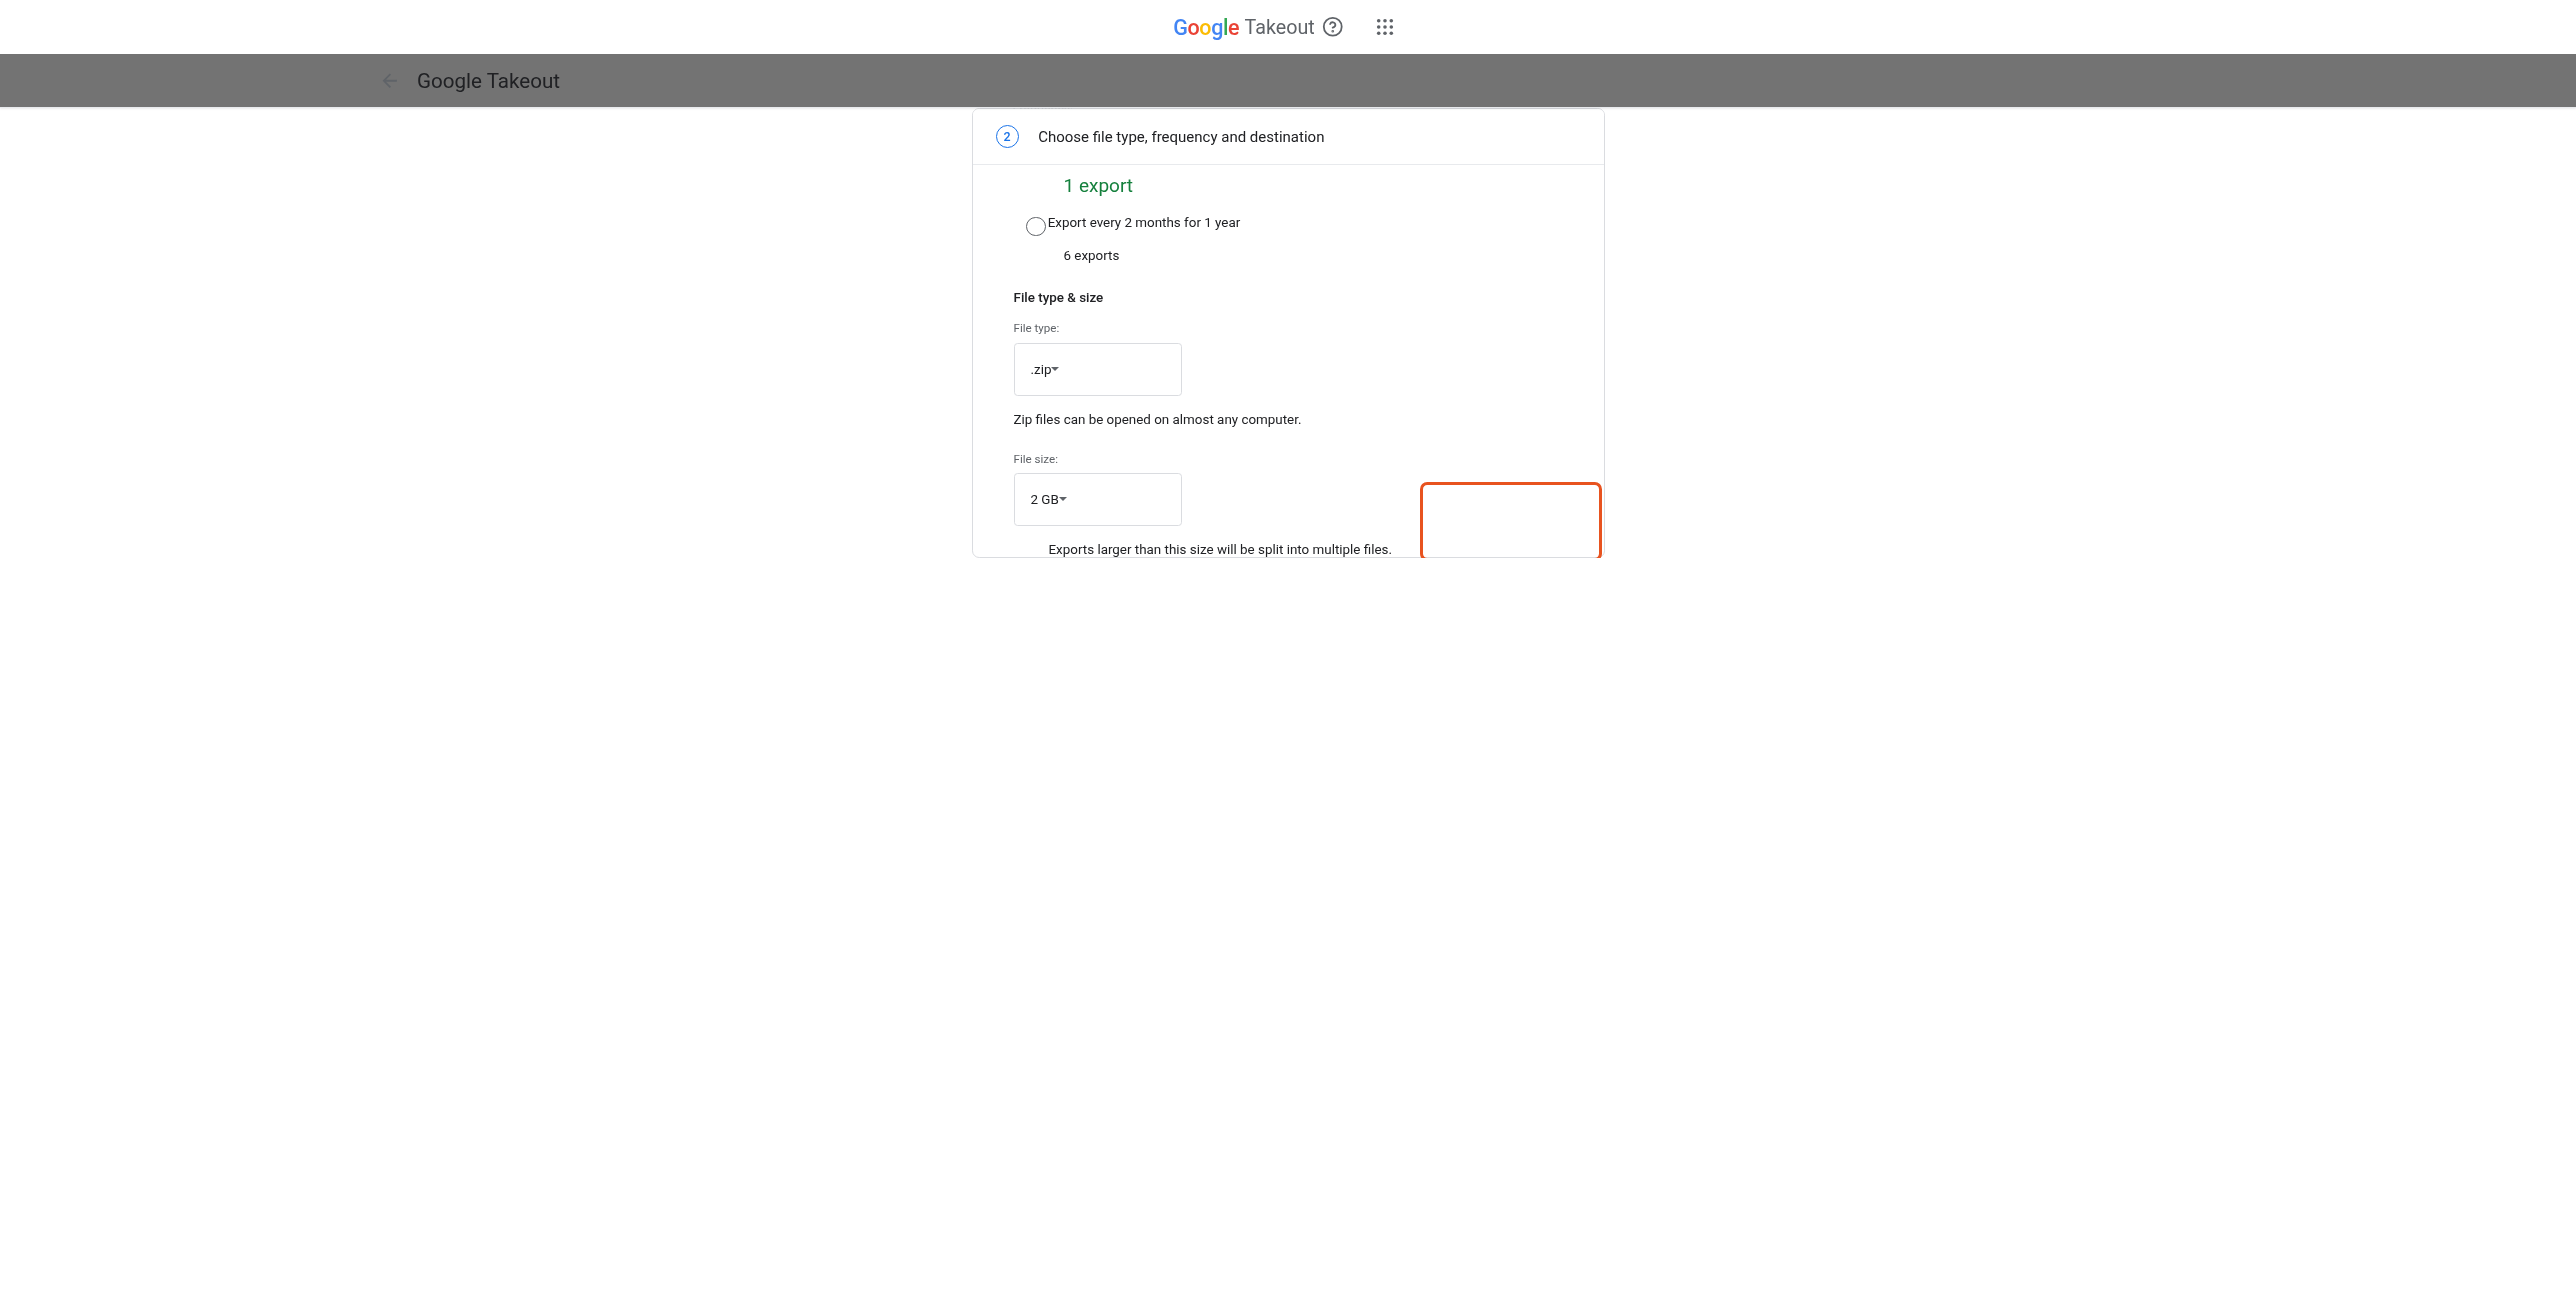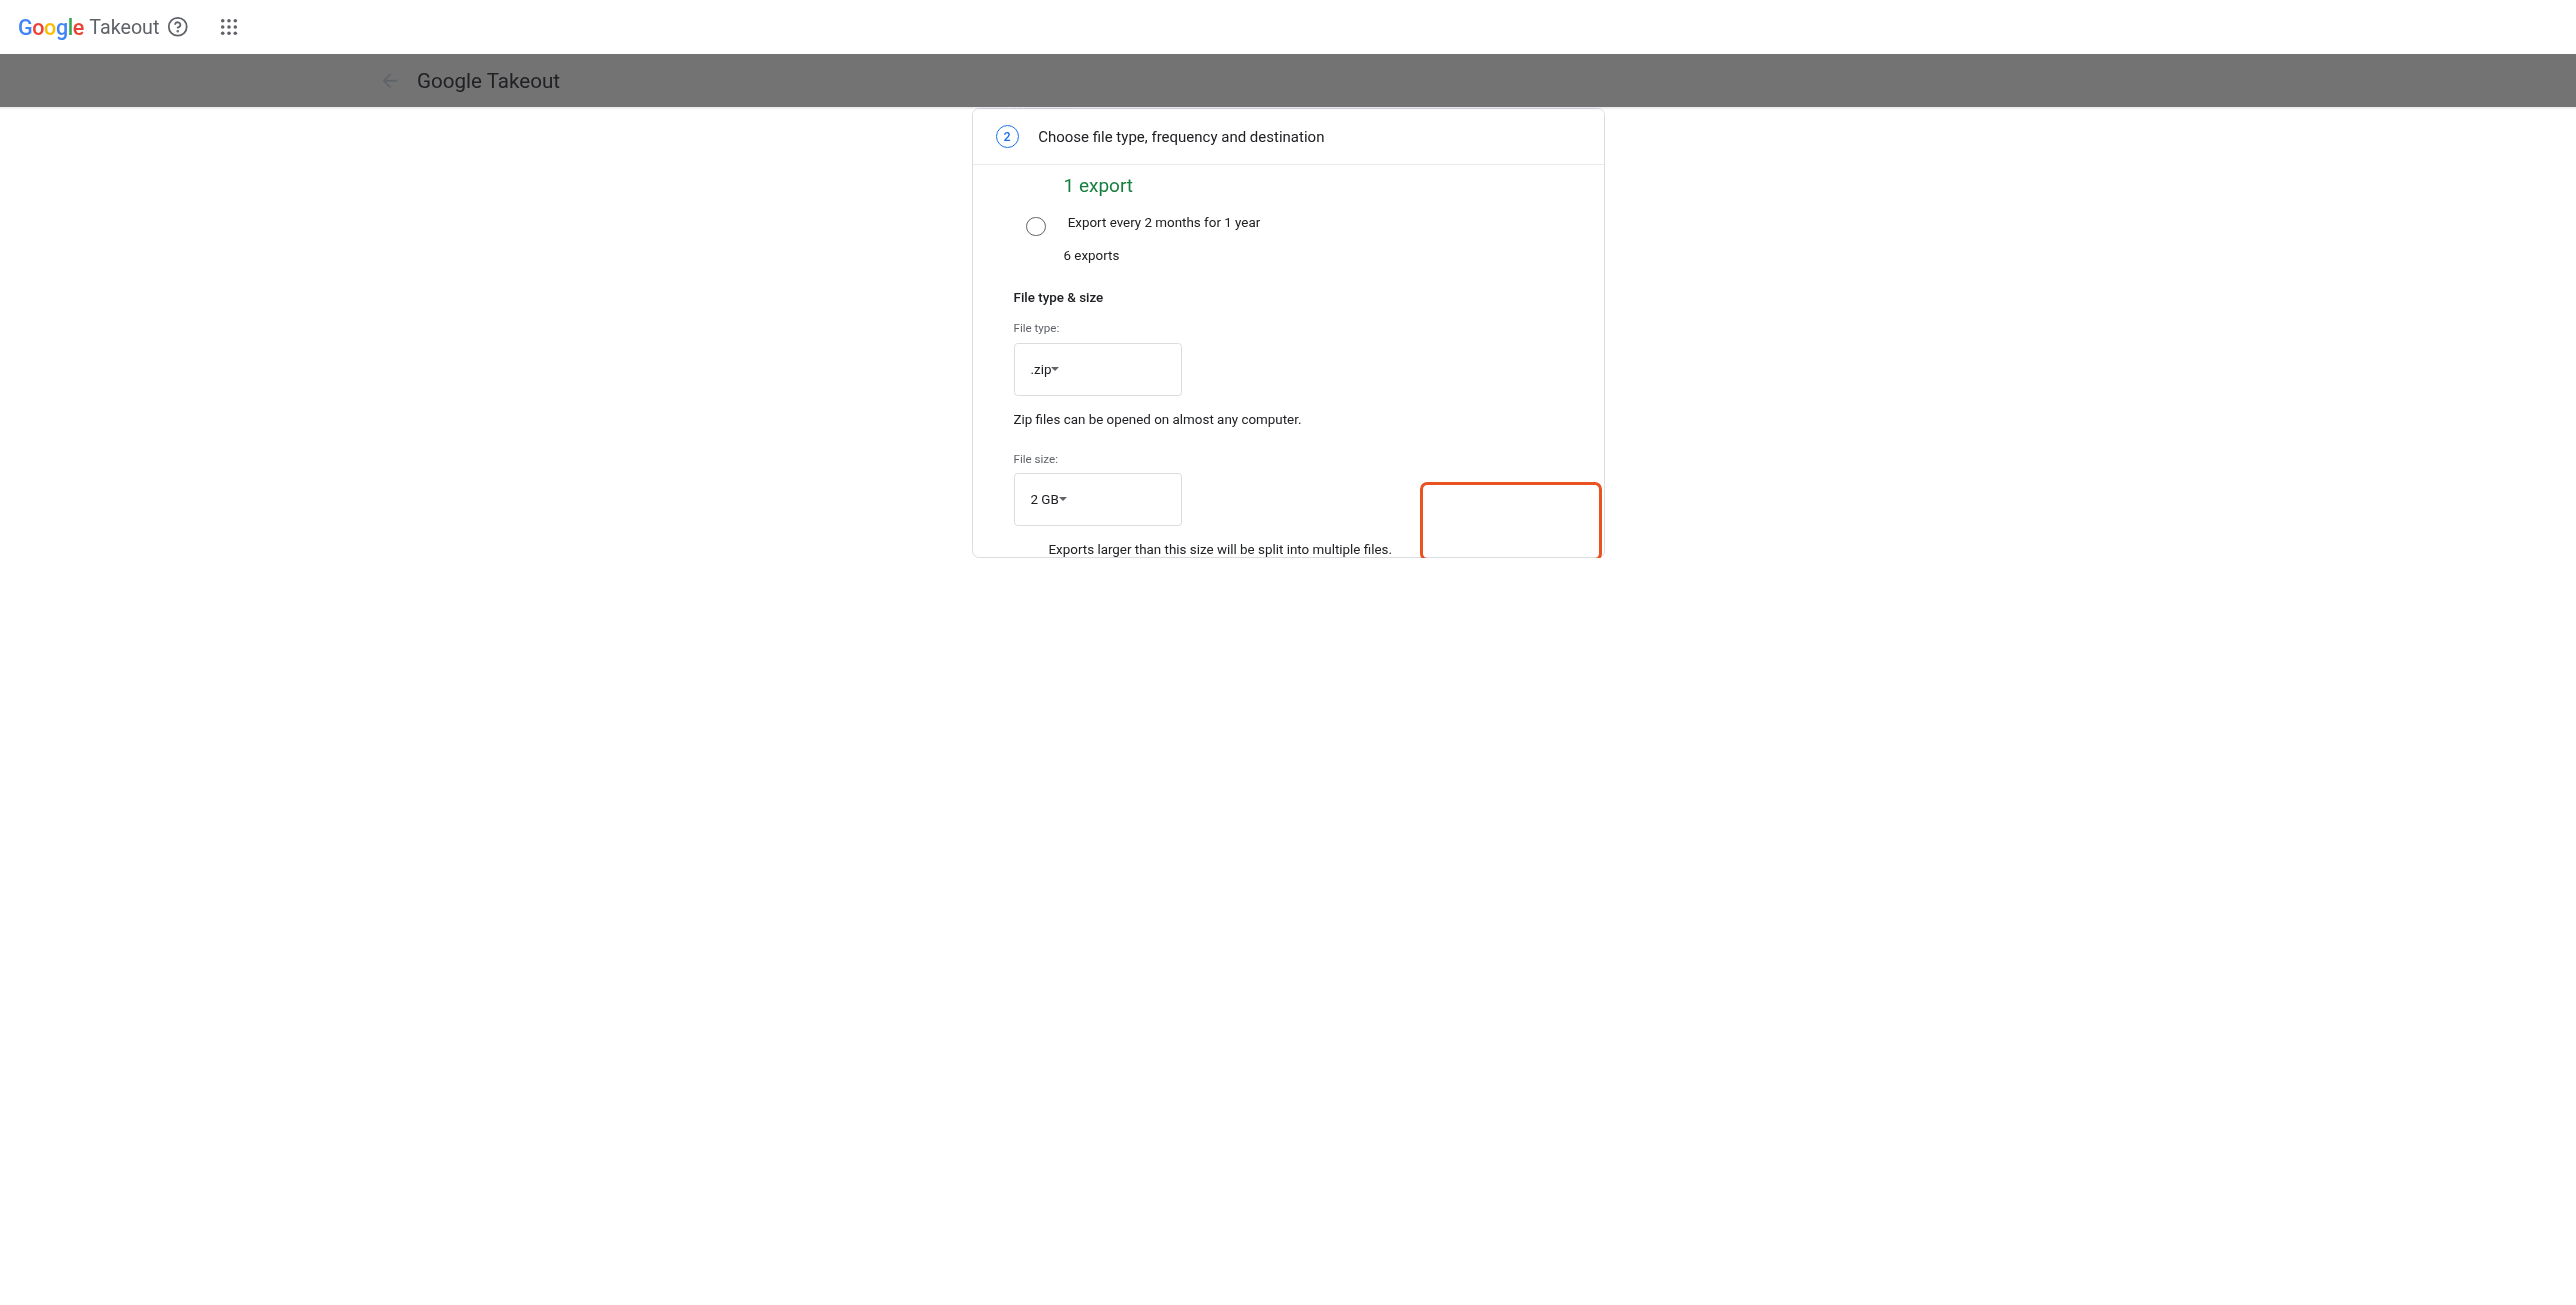--- a/index.html
+++ b/index.html
@@ -10,21 +10,21 @@
     }
     
     body {
       background: #fff;
       overflow-x: hidden;
     }
     
     .top-header {
       display: flex;
       align-items: center;
-      justify-content: flex-start;
+      justify-content: center;
       height: 54px;
       padding: 0 18px;
       background: #fff;
       position: relative;
       z-index: 10;
     }
     
     .logo-section {
       display: flex;
       align-items: center;
@@ -163,21 +163,21 @@
     }
     
     .card-wrapper {
       position: relative;
       width: 633px;
     }
     
     .radio-option {
       display: flex;
       align-items: flex-start;
-      gap: 22px;
+      gap: 2px;
       padding: 0 0 0 12.5px;
       margin-bottom: 7.2px;
     }
     
     .radio-circle {
       width: 19.7px;
       height: 19.7px;
       border: 1.8px solid #5f6368;
       border-radius: 50%;
       flex-shrink: 0;

